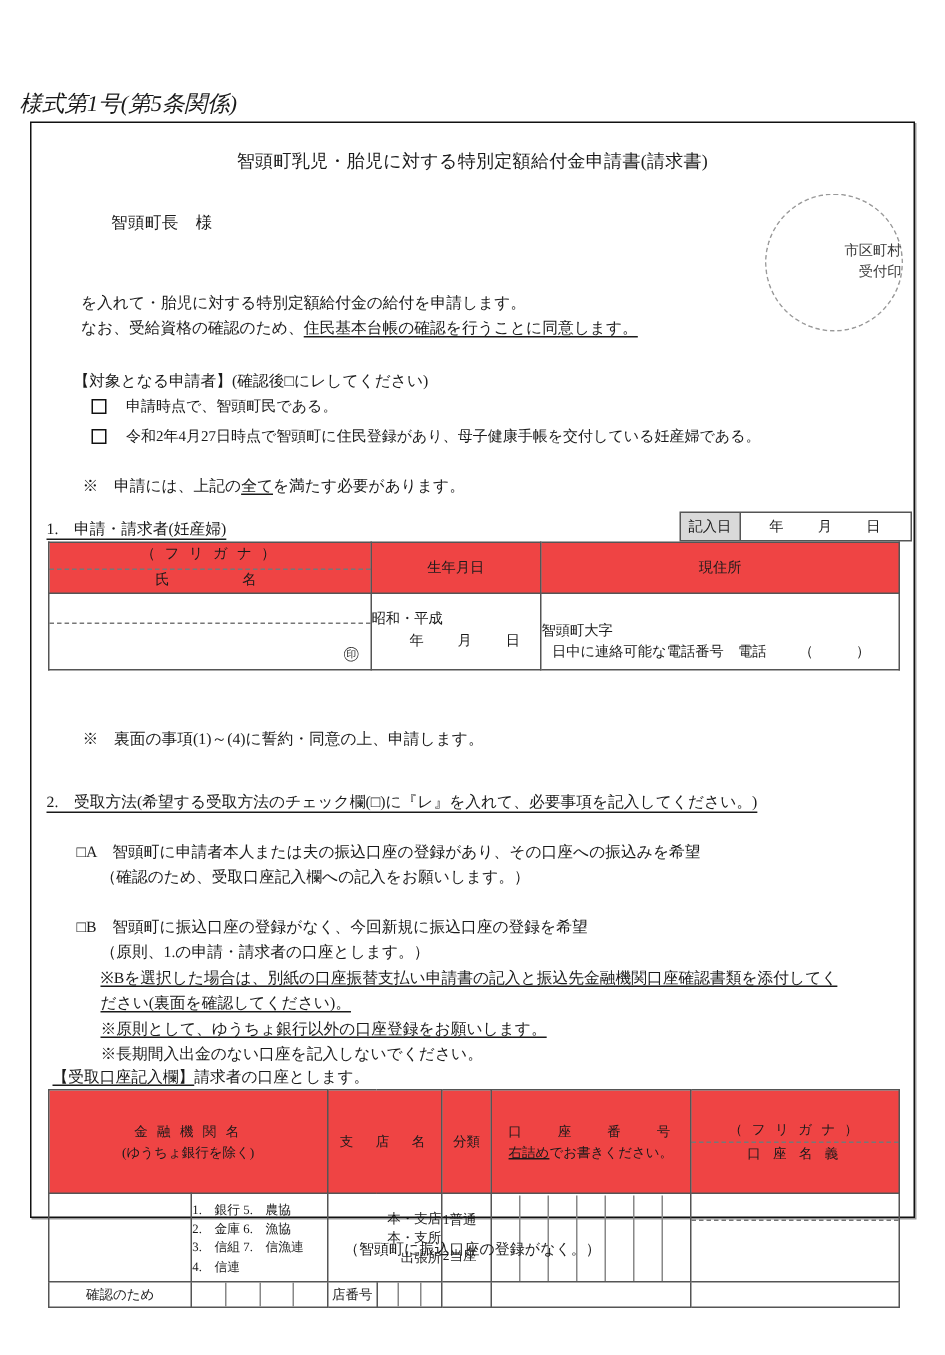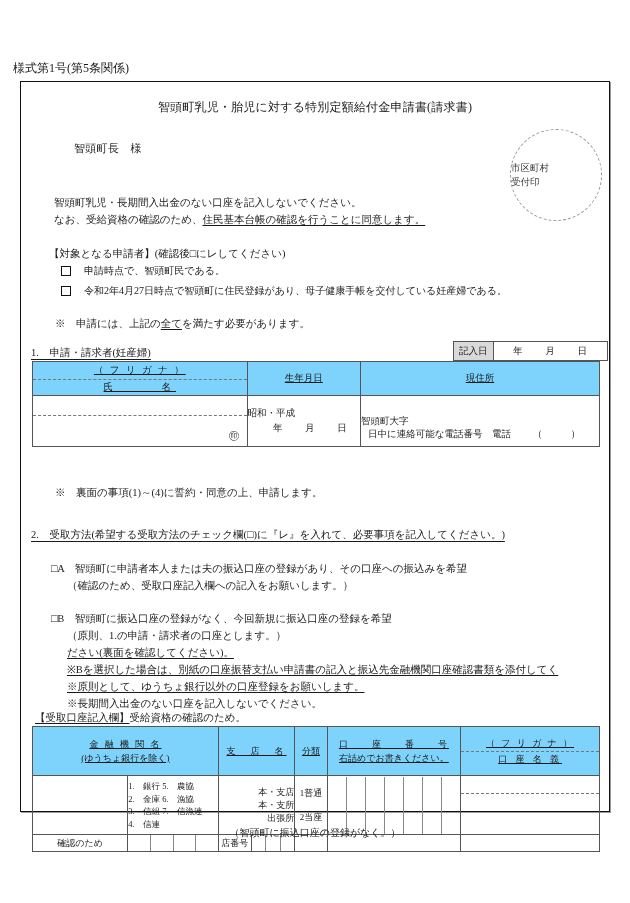--- a/index.html
+++ b/index.html
@@ -19,23 +19,24 @@
     position: absolute;
     left: 0; top: 0;
     width: 630px;
     height: 903px;
   }
   
   .form-no {
     position: absolute;
     left: 13px;
     top: 60px;
-    font-size: 12px;
+    font-size: 15px;
     letter-spacing: 0px;
     white-space: nowrap;
+    font-style: italic;
   }
   
   .frame {
     position: absolute;
     left: 20px;
     top: 81px;
     width: 590px;
     height: 731px;
     border: 1.6px solid #111;
     box-sizing: border-box;
@@ -73,21 +74,21 @@
     position: absolute;
     left: 489px;
     top: 47px;
     width: 92px;
     height: 92px;
     border: 1.2px dashed #9a9a9a;
     border-radius: 50%;
     box-sizing: border-box;
     display: flex;
     flex-direction: column;
-    align-items: flex-start;
+    align-items: flex-end;
     justify-content: center;
     font-size: 9.5px;
     line-height: 14px;
     color: #3a3a3a;
     font-family: "DejaVu Sans", sans-serif;
   }
   
   .elig-title {
     position: absolute;
     left: 28px;
@@ -160,23 +161,22 @@
     border-collapse: collapse;
     position: absolute;
     font-size: 9.5px;
   }
   table.tbl td {
     border: 1px solid #555;
     padding: 0;
     vertical-align: middle;
   }
   .th {
-    background: #7dd3fc;
-    text-align: center;
-    text-decoration: underline;
+    background: #ef4444;
+    text-align: center;
   }
   #applicant-table {
     left: 11px;
     top: 279px;
     width: 568px;
   }
   .furi-head {
     height: 17px;
     line-height: 17px;
     text-align: center;
@@ -293,21 +293,20 @@
     padding: 3px 0 3px 6px;
     font-family: "Liberation Serif", serif;
   }
   .branch-lines {
     text-align: right;
     padding-right: 7px;
     line-height: 13px;
     font-size: 9px;
   }
   .bunrui-cell {
-    text-align: center;
     line-height: 18px;
     font-size: 9px;
     padding-left: 2px;
   }
   .numgrid { display: flex; height: 100%; }
   .numgrid > div {
     flex: 1;
     border-right: 1px solid #888;
     box-sizing: border-box;
   }
@@ -344,21 +343,21 @@
     <div class="doc-title">智頭町乳児・胎児に対する特別定額給付金申請書(請求書)</div>
 
     <div class="addressee">智頭町長　様</div>
 
     <div class="seal">
       <span>市区町村</span>
       <span>受付印</span>
     </div>
 
     <div class="intro">
-      <div>智頭町乳児・長期間入出金のない口座を記入しないでください。</div>
+      <div>を入れて・胎児に対する特別定額給付金の給付を申請します。</div>
       <div><span>なお、受給資格の確認のため、</span><span class="u">住民基本台帳の確認を行うことに同意します。</span></div>
     </div>
 
     <div class="elig-title">【対象となる申請者】(確認後□にレしてください)</div>
 
     <div class="check-row r1">
       <span class="cbox"></span>
       <span>申請時点で、智頭町民である。</span>
     </div>
     <div class="check-row r2">
@@ -421,37 +420,37 @@
 
     <div class="optA">
       <div>□A　智頭町に申請者本人または夫の振込口座の登録があり、その口座への振込みを希望</div>
       <div class="indent">（確認のため、受取口座記入欄への記入をお願いします。）</div>
     </div>
 
     <div class="optB">
       <div>□B　智頭町に振込口座の登録がなく、今回新規に振込口座の登録を希望</div>
       <div class="indent">（原則、1.の申請・請求者の口座とします。）</div>
       <div class="indent">
-        <span class="ul">ださい(裏面を確認してください)。</span>
+        <span class="ul">※Bを選択した場合は、別紙の口座振替支払い申請書の記入と振込先金融機関口座確認書類を添付してく</span>
       </div>
       <div class="indent">
-        <span class="ul">※Bを選択した場合は、別紙の口座振替支払い申請書の記入と振込先金融機関口座確認書類を添付してく</span>
+        <span class="ul">ださい(裏面を確認してください)。</span>
       </div>
       <div class="indent">
         <span class="ul">※原則として、ゆうちょ銀行以外の口座登録をお願いします。</span>
       </div>
       <div class="indent">※長期間入出金のない口座を記入しないでください。</div>
     </div>
 
-    <div class="acct-head"><span class="u">【受取口座記入欄】</span><span>受給資格の確認のため。</span></div>
+    <div class="acct-head"><span class="u">【受取口座記入欄】</span><span>請求者の口座とします。</span></div>
 
     <table class="tbl" id="bank-table">
       <tbody>
           <tr>
-        <td class="th" colspan="2" style="width:186px;padding:10px 0;">
+        <td class="th" colspan="2" style="width:186px;padding:20px 0;">
           <div class="bank-hd1">金 融 機 関 名</div>
           <div class="bank-hd2">(ゆうちょ銀行を除く)</div>
         </td>
         <td class="th" colspan="2" style="width:75px;height:31px;letter-spacing:3px;">支　店　名</td>
         <td class="th" style="width:32px;height:31px;">分類</td>
         <td class="th" style="width:134px;padding:2px 0;">
           <div class="bank-hd1">口　　座　　番　　号</div>
           <div class="bank-hd2"><span style="text-decoration:underline;">右詰め</span><span>でお書きください。</span></div>
         </td>
         <td class="th" style="width:140px;padding:0;">

